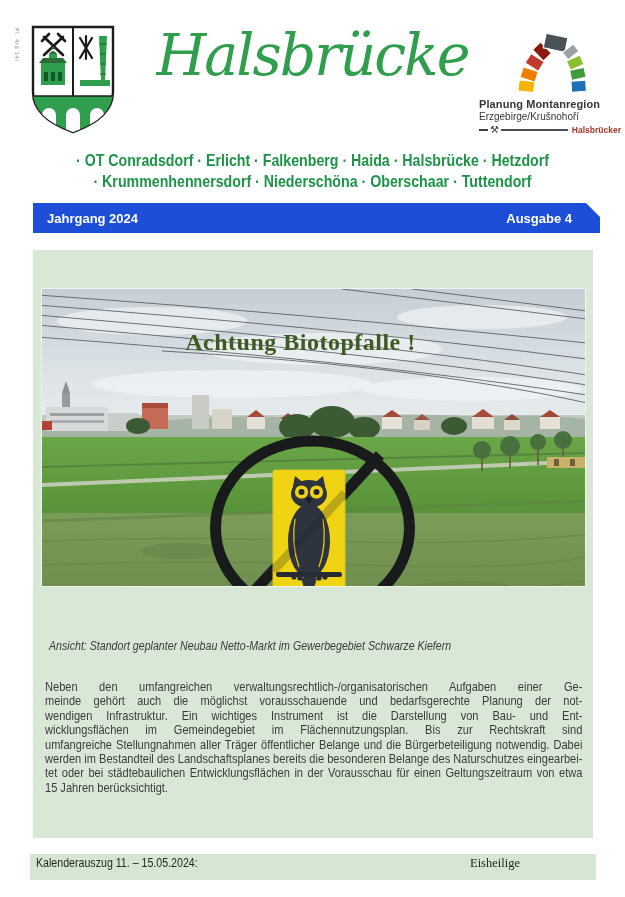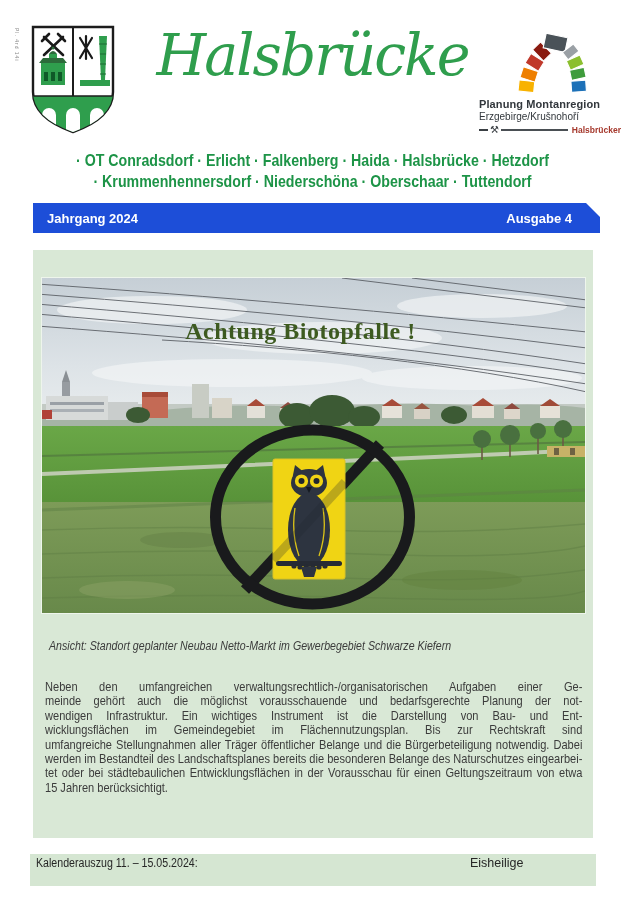--- a/index.html
+++ b/index.html
@@ -41,41 +41,41 @@
   .issue-bar{position:absolute;left:33px;top:203px;width:567px;height:30px;background:#1d4ed8;
              clip-path:polygon(0 0,calc(100% - 14px) 0,100% 14px,100% 100%,0 100%);
              display:flex;align-items:center;color:#ffffff;font-size:13px;font-weight:bold;}
   .issue-left{position:absolute;left:14px;}
   .issue-center{position:absolute;left:0;right:0;text-align:center;}
   .issue-right{position:absolute;right:28px;}
 
   
   .panel{position:absolute;left:33px;top:250px;width:560px;height:588px;background:#d9e8d6;}
 
-  .photo{position:absolute;left:9px;top:28px;width:543px;height:335px;overflow:hidden;
+  .photo{position:absolute;left:9px;top:39px;width:543px;height:297px;overflow:hidden;
          box-shadow:0 0 0 1px rgba(255,255,255,.55);}
   .photo svg{display:block;}
   .photo-title{position:absolute;left:0;right:26px;top:40px;text-align:center;
                font-family:"Liberation Serif",serif;font-weight:bold;font-size:24px;
                color:#3d5a20;letter-spacing:.5px;}
 
   .caption{position:absolute;left:16px;top:389px;font-style:italic;font-size:12.5px;
            color:#3b3b3b;white-space:nowrap;transform:scaleX(.85);transform-origin:0 0;}
 
   .body-text{position:absolute;left:12px;top:430px;width:612px;
              font-size:12.6px;line-height:14.4px;color:#3b3b3b;
              transform:scaleX(.878);transform-origin:0 0;}
   .bline{text-align:justify;text-align-last:justify;white-space:normal;}
   .bline.last{text-align-last:left;}
 
   
-  .footer-bar{position:absolute;left:30px;top:854px;width:566px;height:32px;background:#d5e6d2;}
+  .footer-bar{position:absolute;left:30px;top:854px;width:566px;height:26px;background:#d5e6d2;}
   .footer-left{position:absolute;left:6px;top:2px;font-size:12.5px;color:#262626;
                white-space:nowrap;transform:scaleX(.85);transform-origin:0 0;}
-  .footer-right{position:absolute;left:440px;top:2px;font-size:12.5px;color:#262626;}
+  .footer-right{position:absolute;left:440px;top:2px;font-size:12.5px;color:#262626;font-family:Liberation Serif, serif;}
 </style>
 </head>
 <body>
 
 <div class="page">
 
   <div class="print-mark">Pl. 4rd 14i</div>
 
   <svg class="coa" width="86" height="112" viewBox="0 0 86 112">
     <path d="M3,3 H83 V68 Q83,94 43,108 Q3,94 3,68 Z" fill="#ffffff" stroke="#1c1c1c" stroke-width="2.4"></path>

